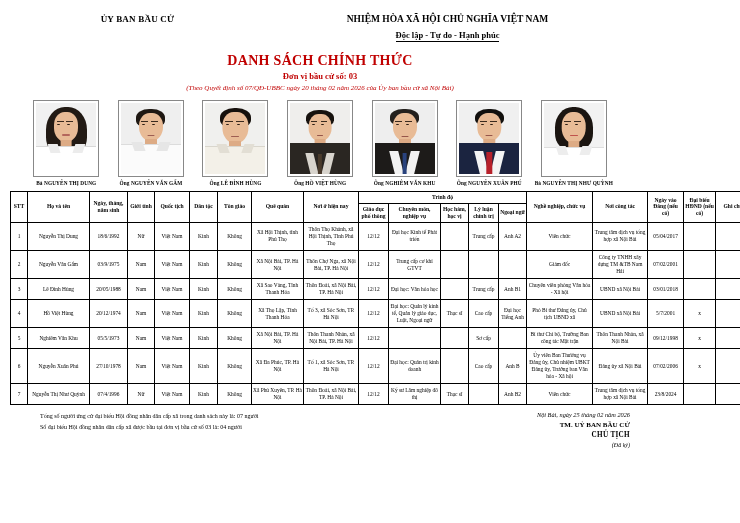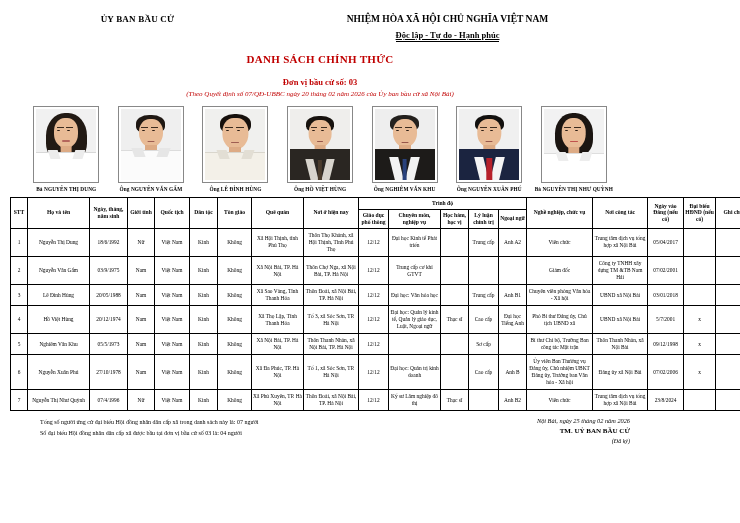--- a/index.html
+++ b/index.html
@@ -14,26 +14,26 @@
   .page { position: relative; width: 640px; height: 523px; padding: 0 10px; }
 
   
   .hdr { display: flex; padding-top: 14px; }
   .hdr-left  { width: 255px; text-align: center; }
   .hdr-right { flex: 1; text-align: center; }
   .hdr-left .l1, .hdr-left .l2 { font-weight: bold; font-size: 9px; letter-spacing: .2px; }
   .hdr-left .l2 { margin-top: 3px; }
   .hdr-right .r1 { font-weight: bold; font-size: 9.5px; }
   .hdr-right .r2 { font-weight: bold; font-size: 8.5px; margin-top: 3px; display:inline-block;
-                   border-bottom: 1px solid #000; padding-bottom: 1px; text-decoration: underline; }
+                   border-bottom: 1px solid #000; padding-bottom: 1px; }
 
   .title-block { text-align: center; margin-top: 11px; }
-  .t1 { color: #c00000; font-weight: bold; font-size: 11px; letter-spacing: .3px; }
+  .t1 { color: #c00000; font-weight: bold; font-size: 14px; letter-spacing: .3px; }
   .t2 { color: #c00000; font-weight: bold; font-size: 11.5px; margin-top: 4px; letter-spacing:.1px;}
-  .t3 { color: #c00000; font-weight: bold; font-size: 8.5px; margin-top: 12px; font-family: Liberation Serif, serif; }
+  .t3 { color: #c00000; font-weight: bold; font-size: 8.5px; margin-top: 2px; font-family: Liberation Serif, serif; }
   .t4 { color: #c00000; font-weight: bold; font-size: 8.5px; margin-top: 5px; }
   .t5 { color: #c00000; font-style: italic; font-size: 7px; margin-top: 3px; }
 
   
   .photos { display: flex; justify-content: space-between; margin-top: 8px; padding: 0 14px; }
   .pcell { width: 92px; text-align: center; }
   .frame { width: 66px; height: 77px; margin: 0 auto; border: 1px solid #888; padding: 2px;
            background: #fff; }
   .photo { width: 100%; height: 100%; position: relative; overflow: hidden; }
   .cap { font-size: 5.3px; font-weight: bold; margin-top: 3px; white-space: nowrap;
@@ -457,17 +457,18 @@
   </table>
 
   <div class="footer">
     <div class="f-left">
       <div>Tổng số người ứng cử đại biểu Hội đồng nhân dân cấp xã trong danh sách này là: 07 người</div>
       <div>Số đại biểu Hội đồng nhân dân cấp xã được bầu tại đơn vị bầu cử số 03 là: 04 người</div>
     </div>
     <div class="f-right">
       <div class="fdate">Nội Bài, ngày  25 tháng 02 năm 2026</div>
       <div class="fo1">TM. UỶ BAN BẦU CỬ</div>
+      <div class="fo2">CHỦ TỊCH</div>
       <div class="fo3">(Đã ký)</div>
     </div>
   </div>
 
 </div>
 
 </body></html>

